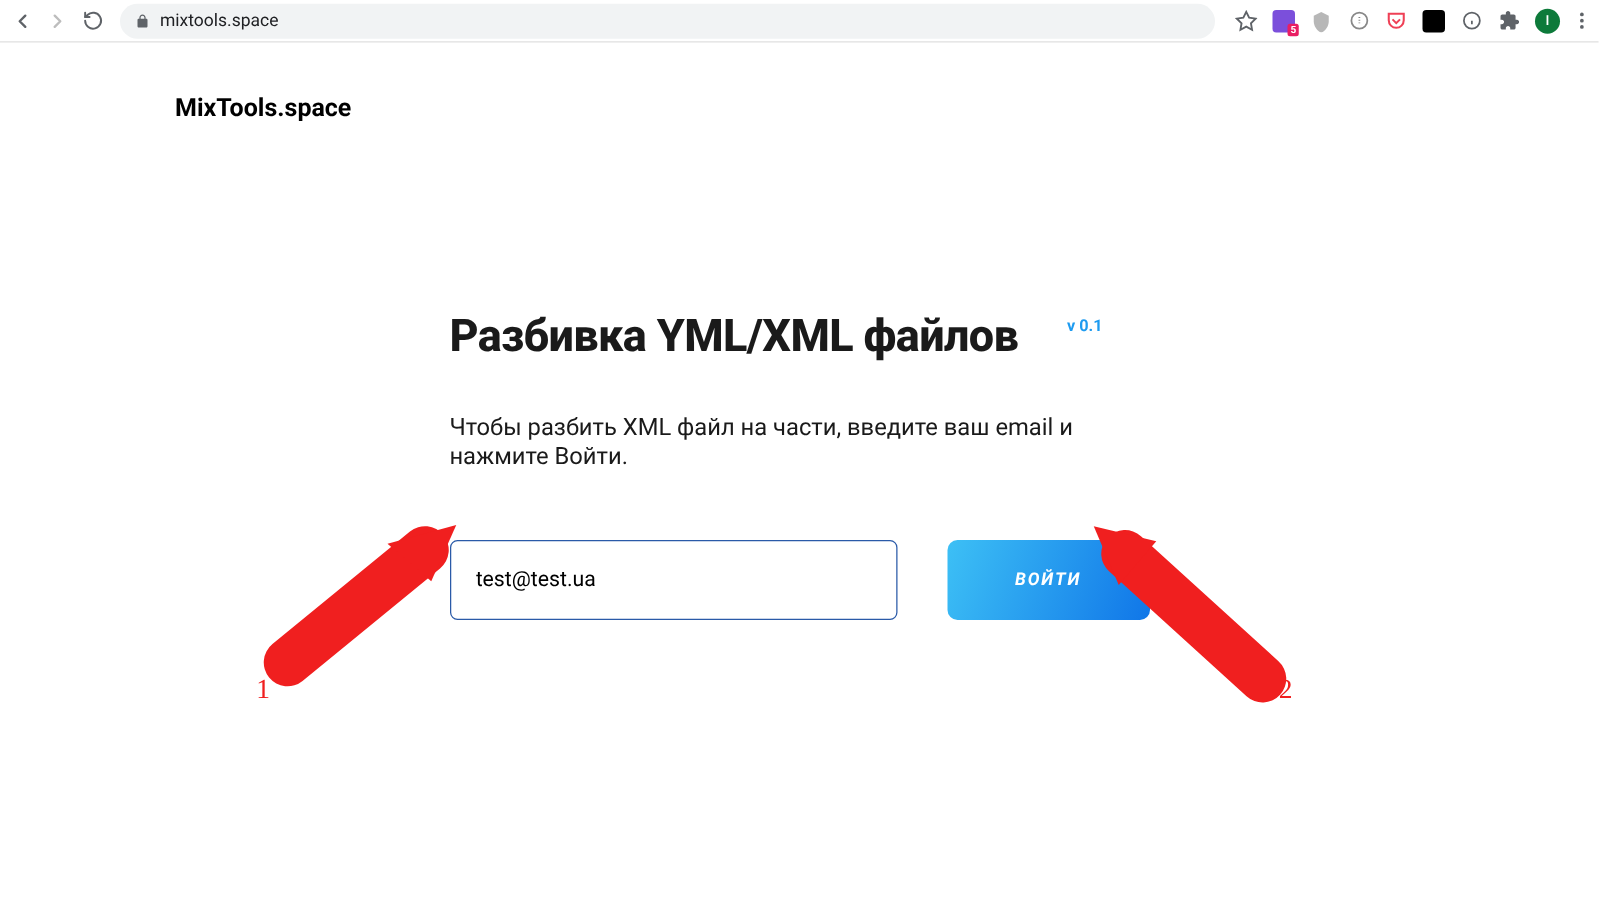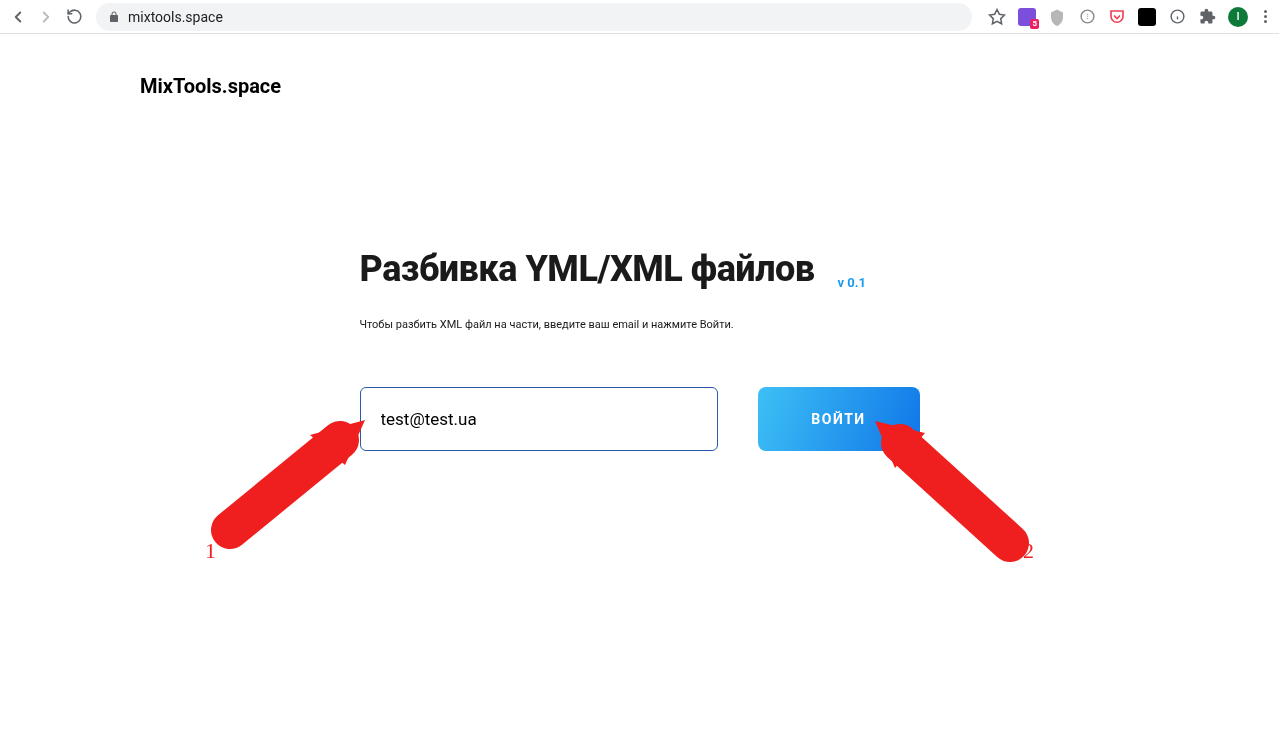--- a/index.html
+++ b/index.html
@@ -160,42 +160,42 @@
       padding-left: 60px;
     }
     
     .main-content {
       max-width: 560px;
       margin: 150px auto 0;
     }
     
     .title-row {
       display: flex;
-      align-items: flex-end;
-      gap: 6px;
+      align-items: flex-start;
+      gap: 22px;
     }
     
     .page-title {
       font-size: 36px;
       font-weight: 800;
       color: #1a1a1a;
       letter-spacing: -0.5px;
     }
     
     .version {
       font-size: 13px;
       font-weight: 700;
       color: #1e9bf0;
       margin-top: 6px;
       margin-left: 17px;
     }
     
     .subtitle {
-      margin-top: 28px;
-      font-size: 11px;
+      margin-top: 40px;
+      font-size: 19px;
       color: #1a1a1a;
     }
     
     .form-row {
       display: flex;
       gap: 40px;
       margin-top: 56px;
       align-items: flex-end;
     }
     
@@ -216,20 +216,21 @@
       height: 64px;
       border: none;
       border-radius: 8px;
       background: linear-gradient(110deg, #3dc0f5 0%, #1076e8 100%);
       color: #fff;
       font-size: 14px;
       font-weight: 700;
       letter-spacing: 1.5px;
       cursor: pointer;
       font-family: inherit;
+      font-style: italic;
     }
     
     
     .annotation {
       position: absolute;
       pointer-events: none;
     }
     
     .annotation-label {
       position: absolute;

